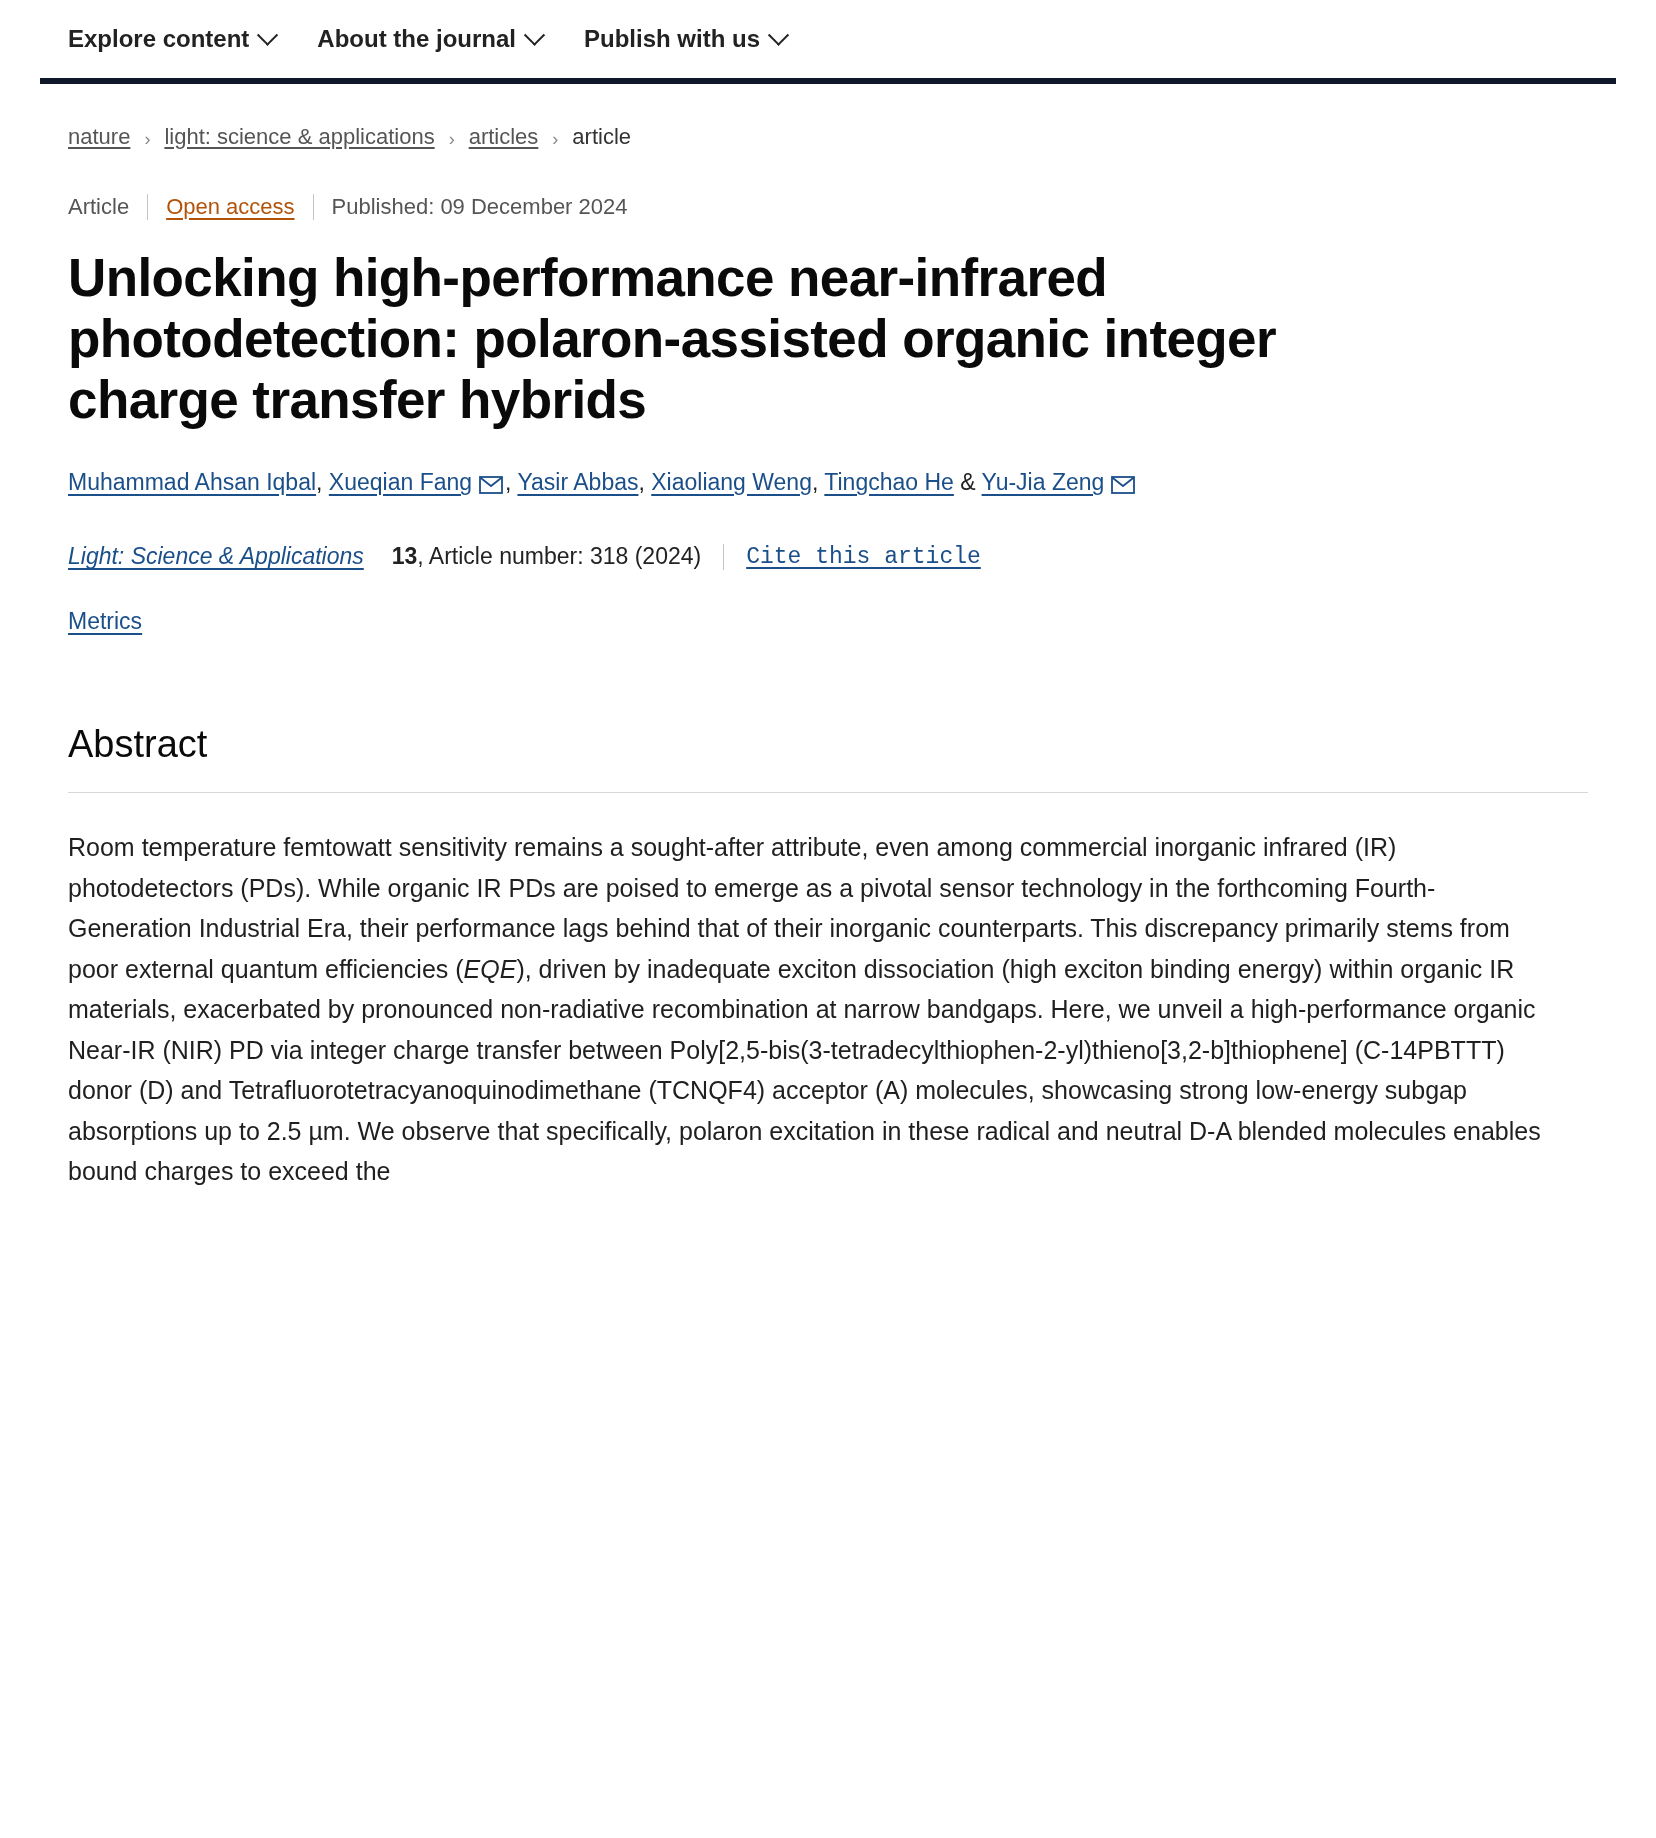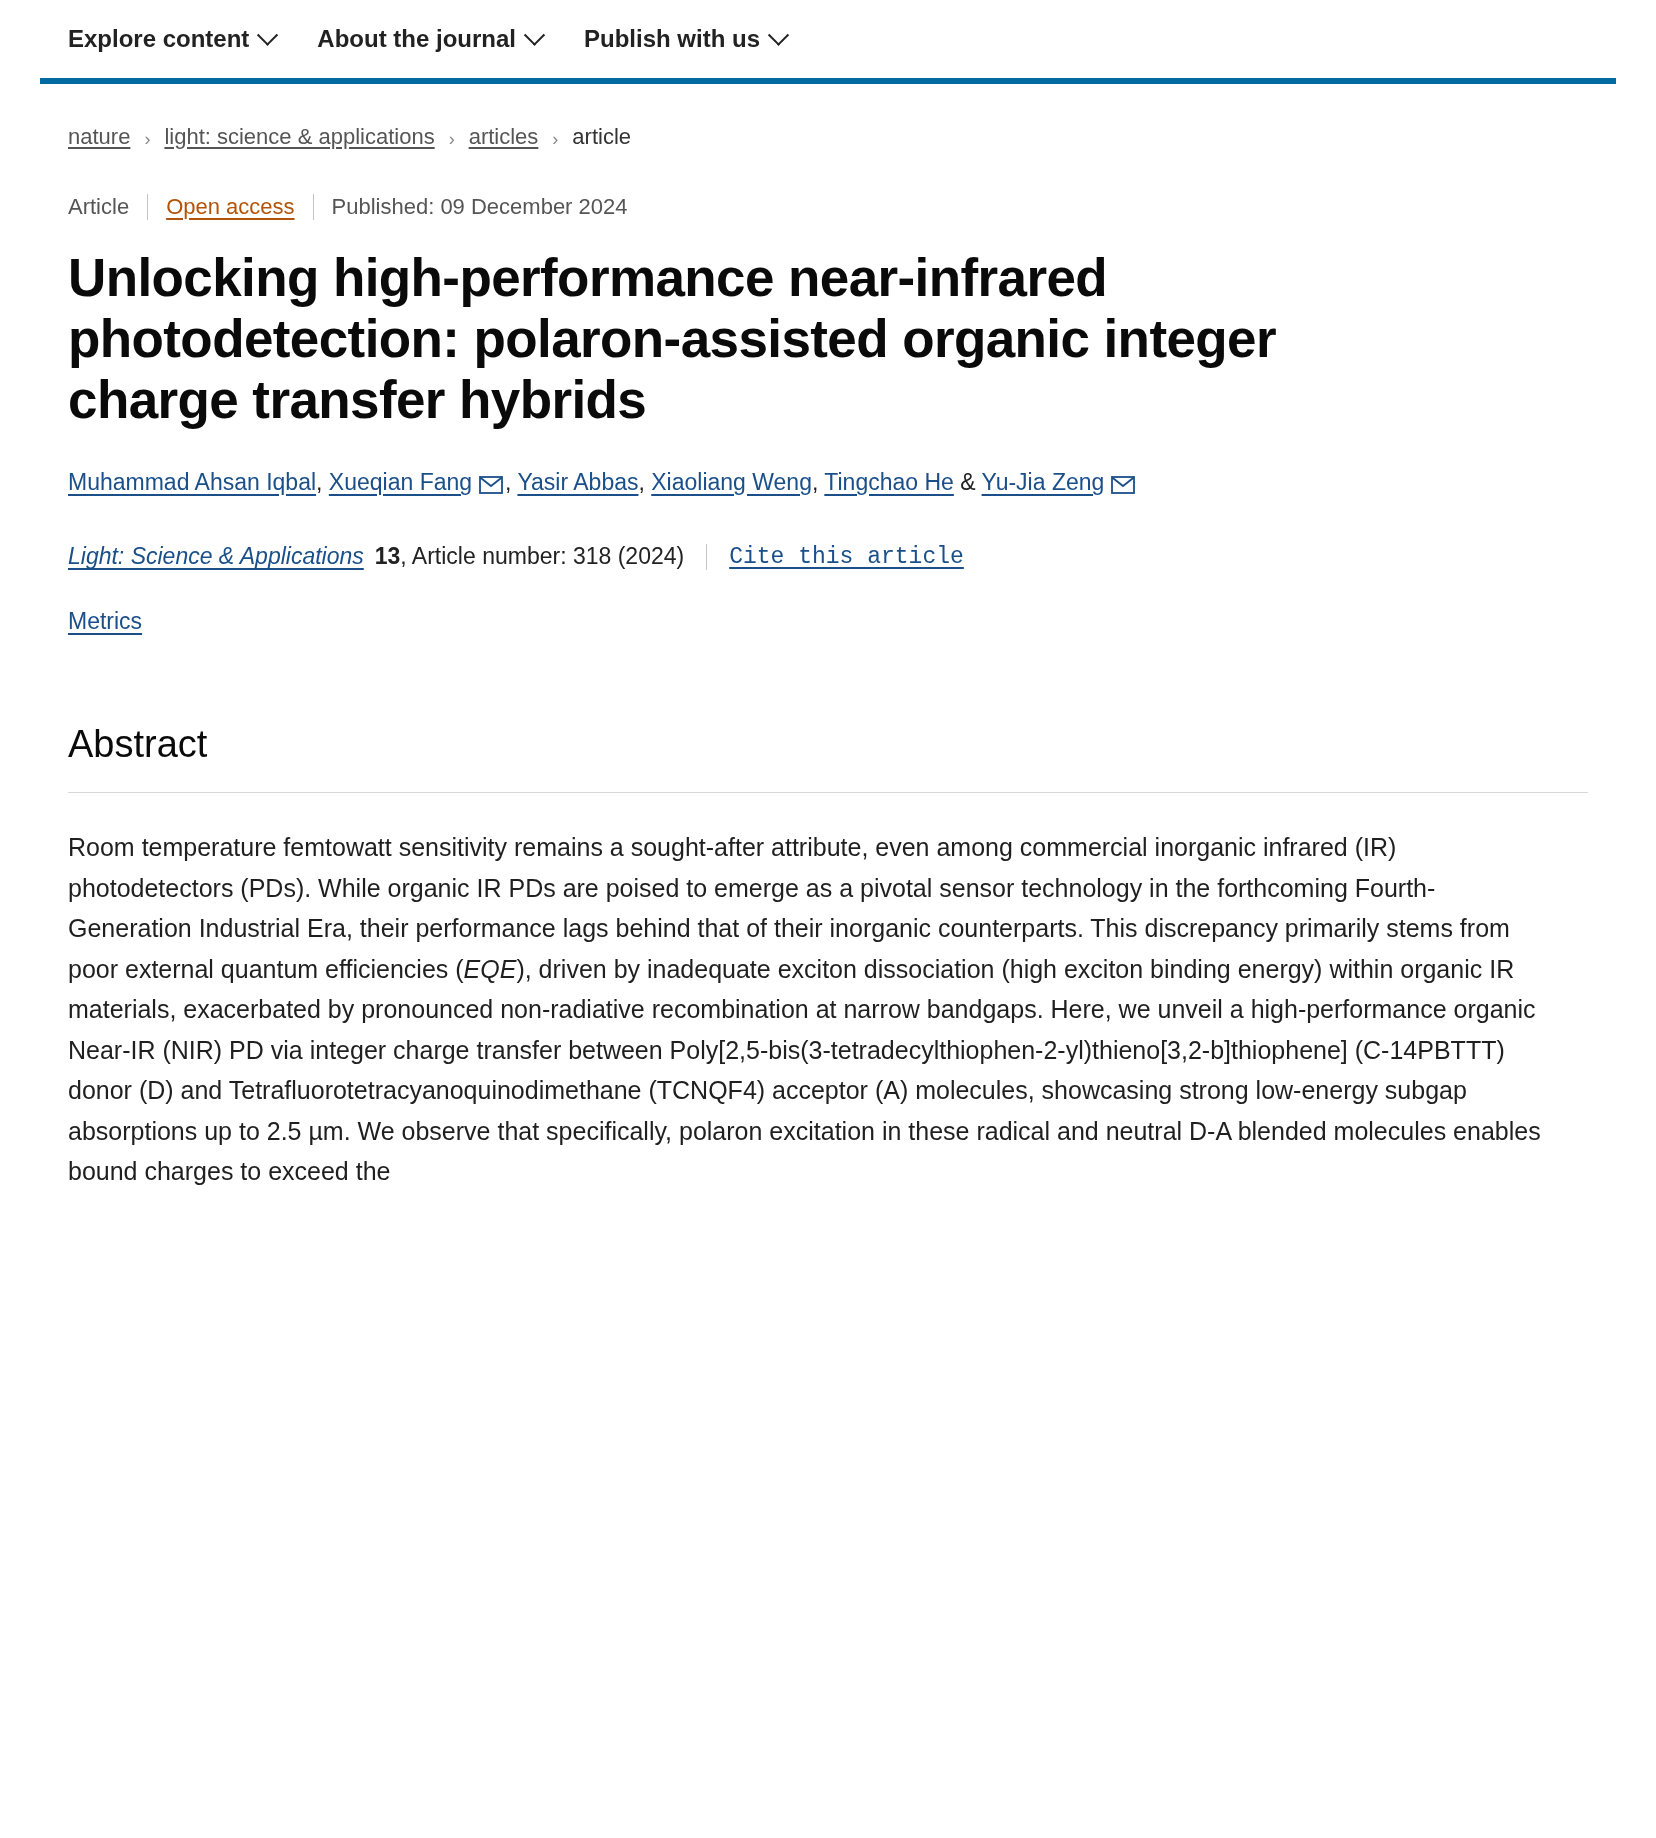--- a/index.html
+++ b/index.html
@@ -46,21 +46,21 @@
   .logo-sub {
     font-family: "DejaVu Serif", "Liberation Serif", serif;
     font-size: 18px;
     line-height: 1.22;
     color: #000;
     font-weight: 400;
   }
 
   
   nav.main-nav {
-    border-bottom: 6px solid #0369a1;
+    border-bottom: 6px solid #0f172a;
     padding: 0 0 0 28px;
   }
   .nav-inner {
     display: flex;
     align-items: center;
     gap: 42px;
     height: 78px;
   }
   .nav-item {
     display: flex;
@@ -166,21 +166,21 @@
     flex-wrap: wrap;
   }
   .journal-line .jname {
     font-style: italic;
     color: #1a4f8a;
     text-decoration: underline;
     text-underline-offset: 4px;
   }
   .journal-line .vol {
     font-weight: 700;
-    margin-left: 11px;
+    margin-left: 28px;
   }
   .journal-line .pipe {
     display: inline-block;
     width: 1px;
     height: 26px;
     background: #c4c4c4;
     margin: 0 22px;
   }
   .journal-line .cite {
     color: #1a4f8a;

